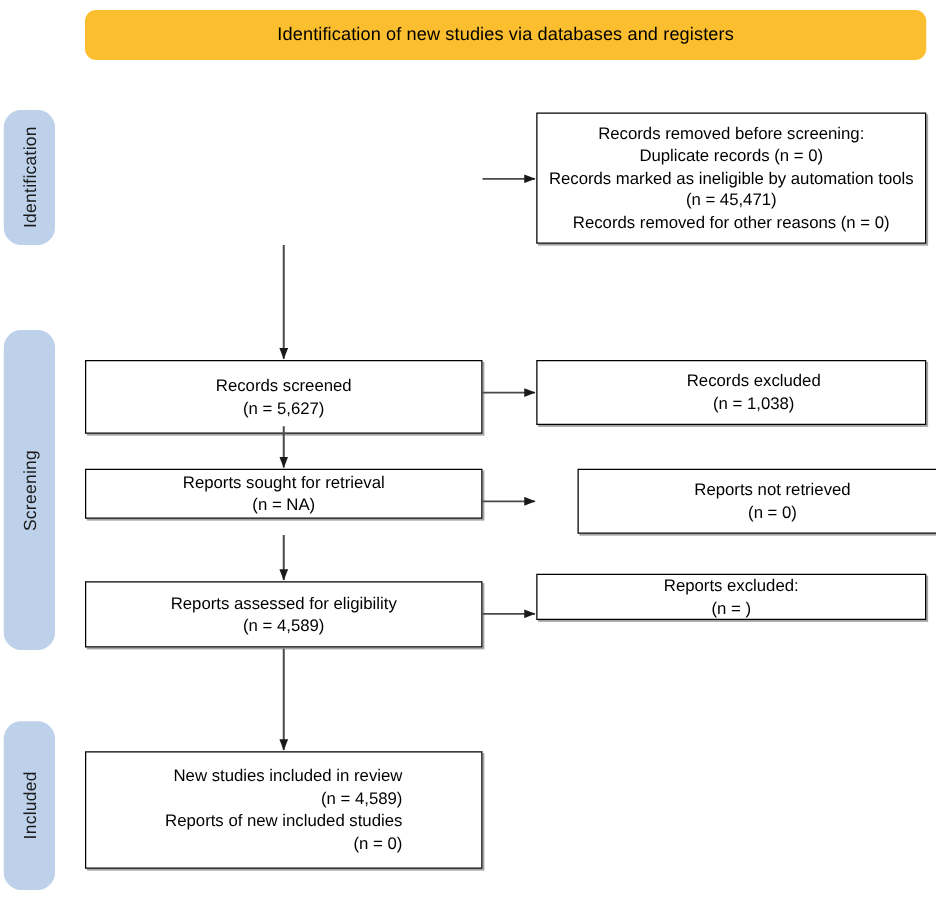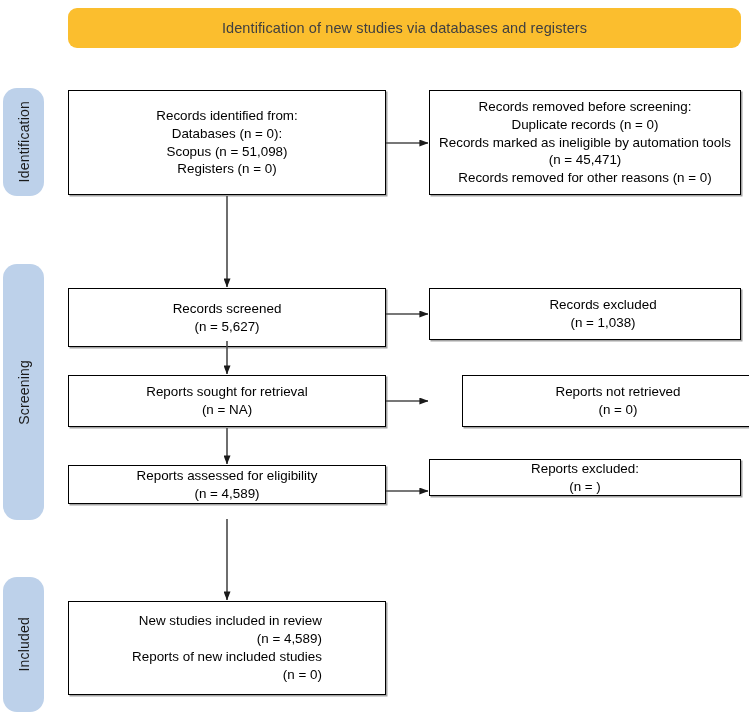--- a/index.html
+++ b/index.html
@@ -31,21 +31,21 @@
     height: 40px;
     background: #fbbe2e;
     border-radius: 9px;
     display: flex;
     align-items: center;
     justify-content: center;
     box-sizing: border-box;
   }
   .banner-label {
     font-size: 14.5px;
-    color: #404040;
+    color: #000000;
     letter-spacing: 0.1px;
     line-height: 1;
   }
 
   
   .pill {
     position: absolute;
     left: 3px;
     width: 41px;
     background: #bdd1ea;
@@ -85,23 +85,23 @@
     padding: 0 6px;
     white-space: pre-line;
   }
   .col-left  { left: 68px;  width: 318px; }
   .col-right { left: 429px; width: 312px; }
 
   #box-identified   { top: 90px;  height: 105px; }
   #box-removed      { top: 90px;  height: 105px; justify-content: flex-end; }
   #box-screened     { top: 288px; height: 59px; }
   #box-excluded     { top: 288px; height: 52px; padding-left: 36px; }
-  #box-sought       { top: 375px; height: 52px; }
+  #box-sought       { top: 375px; height: 40px; }
   #box-notretrieved { top: 375px; height: 52px; margin-left: 33px; }
-  #box-assessed     { top: 465px; height: 39px; }
+  #box-assessed     { top: 465px; height: 53px; }
   #box-repexcluded  { top: 459px; height: 37px; }
   #box-included     { top: 601px; height: 94px; text-align: right; }
 
   
   .connectors {
     position: absolute;
     left: 0; top: 0;
     width: 749px;
     height: 721px;
     pointer-events: none;
@@ -119,26 +119,20 @@
   <div class="pill" id="pill-identification">
     <span class="pill-label">Identification</span>
   </div>
   <div class="pill" id="pill-screening">
     <span class="pill-label">Screening</span>
   </div>
   <div class="pill" id="pill-included">
     <span class="pill-label">Included</span>
   </div>
 
-  <div class="box col-left" id="box-identified">
-    <span class="box-text">Records identified from:
-Databases (n = 0):
-Scopus (n = 51,098)
-Registers (n = 0)</span>
-  </div>
   <div class="box col-right" id="box-removed">
     <span class="box-text">Records removed before screening:
 Duplicate records (n = 0)
 Records marked as ineligible by automation tools (n = 45,471)
 Records removed for other reasons (n = 0)</span>
   </div>
 
   <div class="box col-left" id="box-screened">
     <span class="box-text">Records screened
 (n = 5,627)</span>

